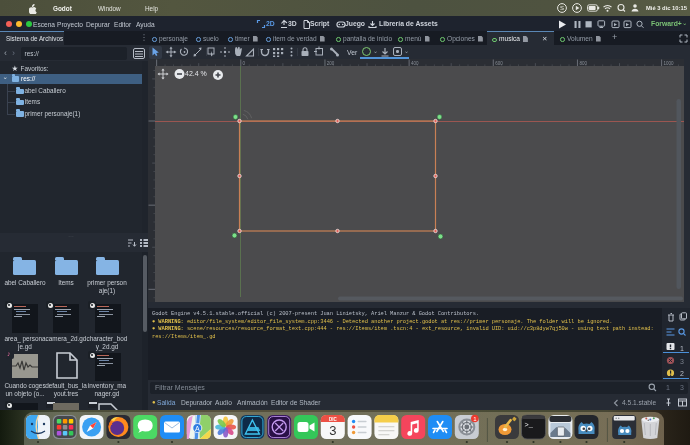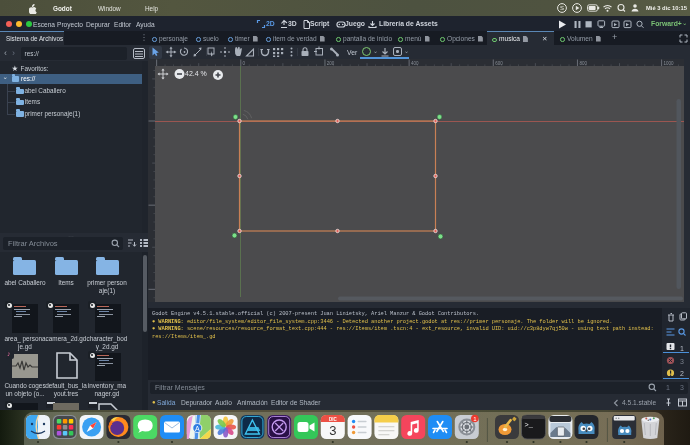--- a/index.html
+++ b/index.html
@@ -165,27 +165,20 @@
       </div>
     <div class="trow" style="top:47.5px;">
         <span class="fold" style="position:absolute;left:16px;top:2.5px;"></span>
         <span style="position:absolute;left:24.5px;top:1px;">primer personaje(1)</span>
       </div>
   </div>
   <div class="a" style="left:142px;top:16px;width:6px;height:172px;background:#1f242c;"></div>
 
   <div class="a" style="left:68px;top:189px;width:12px;height:2px;color:#5a6068;font-size:6px;line-height:2px;">…</div>
 
-  <div class="a" style="left:3px;top:191.5px;width:120px;height:13px;background:#1c2129;border-radius:2px;">
-    <span class="a" style="left:5px;top:2.5px;color:#848c96;font-size:7.5px;">Filtrar Archivos</span>
-    <svg class="a" style="left:108px;top:2px;" width="9" height="9" viewBox="0 0 9 9">
-        <circle cx="3.8" cy="3.8" r="2.7" fill="none" stroke="#9aa2ac" stroke-width="1.1"></circle>
-        <line x1="5.8" y1="5.8" x2="8" y2="8" stroke="#9aa2ac" stroke-width="1.1"></line>
-      </svg>
-  </div>
   <svg class="a" style="left:126.5px;top:193px;" width="10" height="10" viewBox="0 0 10 10">
     <path d="M1 2 h5 M1 5 h3.5 M1 8 h2" stroke="#b6bcc6" stroke-width="1.1"></path>
       <path d="M7.5 4 v4 M6 6.5 l1.5 1.8 l1.5 -1.8" stroke="#b6bcc6" stroke-width="1" fill="none"></path>
   </svg>
   <svg class="a" style="left:139px;top:193px;" width="10" height="10" viewBox="0 0 10 10">
     <g fill="#b6bcc6">
         <rect x="1" y="1" width="2" height="2"></rect>
         <rect x="1" y="4" width="2" height="2"></rect>
         <rect x="1" y="7" width="2" height="2"></rect>
         <rect x="4.5" y="1" width="5" height="2"></rect>

